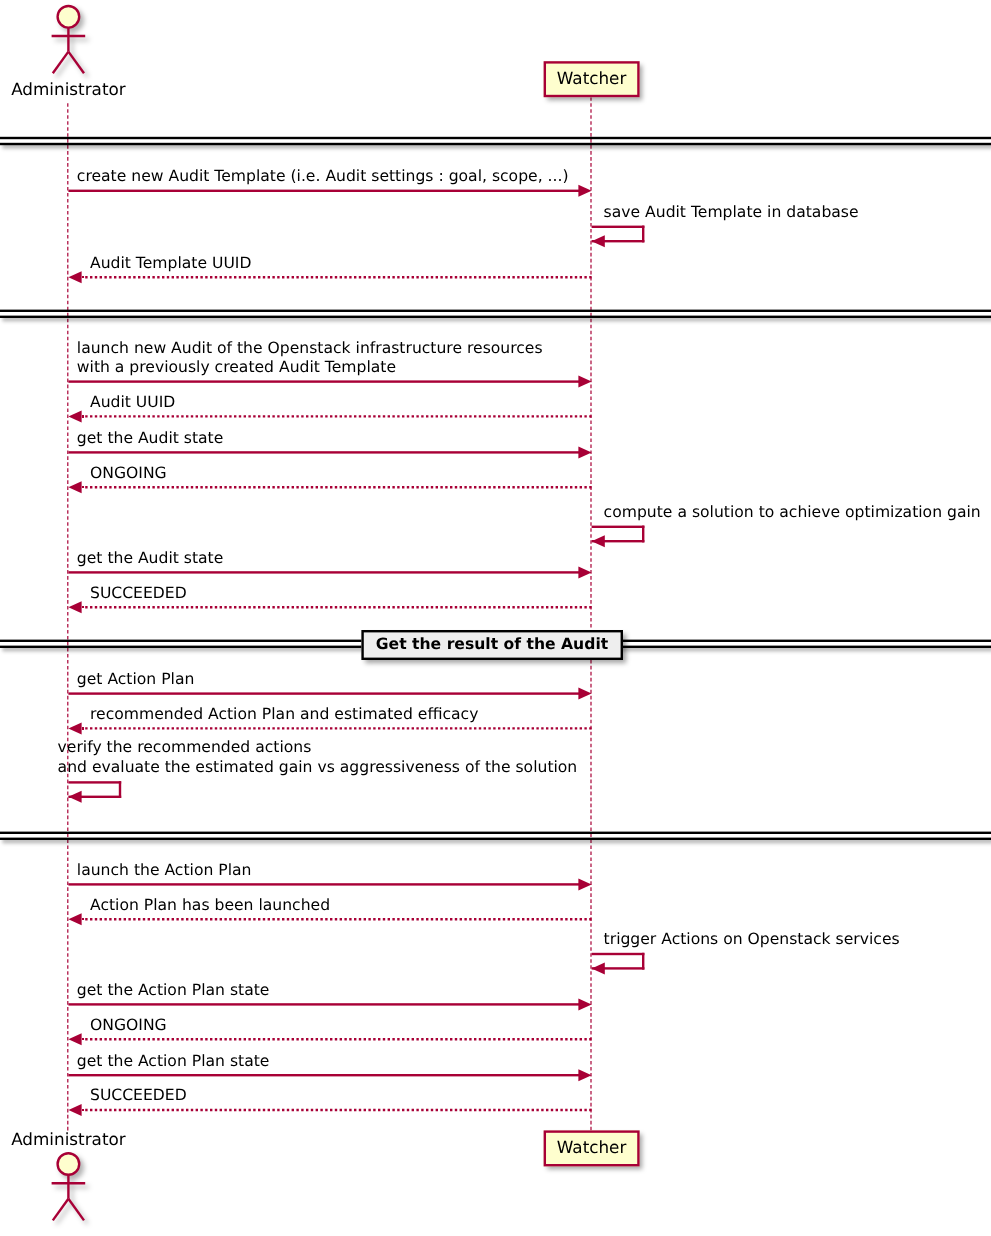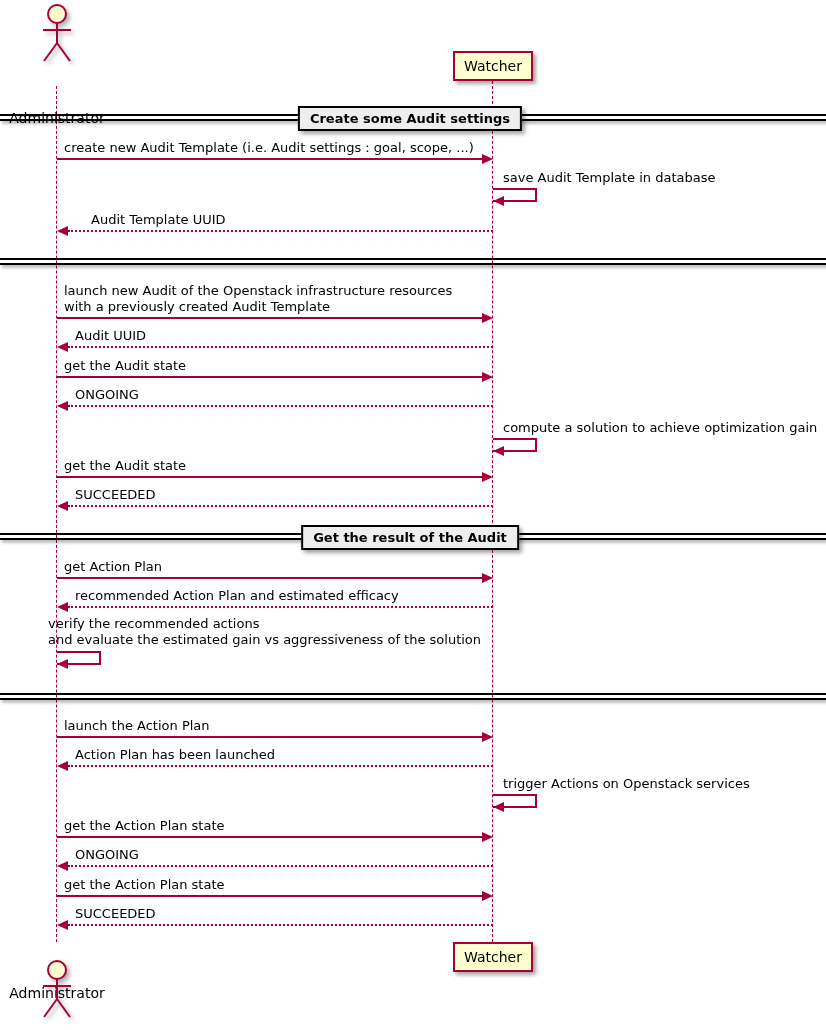--- a/index.html
+++ b/index.html
@@ -16,21 +16,21 @@
   .lifeline{position:absolute;width:0;border-left:1px dashed var(--line);}
   .participant{
     position:absolute;transform:translateX(-50%);
     background:var(--participant-fill);border:2px solid var(--line);
     padding:5px 9px;font-size:14px;line-height:16px;white-space:nowrap;
     box-shadow:3px 3px 4px rgba(0,0,0,0.35);
   }
   .actor-svg{position:absolute;filter:drop-shadow(3px 3px 2px rgba(0,0,0,0.3));}
   .actor-label{
     position:absolute;transform:translateX(-50%);
-    font-size:14px;line-height:16px;white-space:nowrap;margin-top:43px;
+    font-size:14px;line-height:16px;white-space:nowrap;
   }
   .divider-lines{
     position:absolute;left:0;width:826px;height:3px;
     border-top:2px solid #000;border-bottom:2px solid #000;
     box-shadow:2px 3px 3px rgba(0,0,0,0.25);
   }
   .divider-box{
     position:absolute;transform:translateX(-50%);
     background:var(--divider-fill);border:2px solid #000;
     padding:2px 10px;font-size:13px;line-height:17px;font-weight:bold;
@@ -69,39 +69,38 @@
     <line x1="26" y1="40" x2="13" y2="58" stroke="#A80036" stroke-width="2"></line>
     <line x1="26" y1="40" x2="39" y2="58" stroke="#A80036" stroke-width="2"></line>
   </svg>
   <div class="actor-label" style="left:57px;top:67px">Administrator</div>
 
   
   <div class="participant" style="left:493px;top:51px">Watcher</div>
 
   
   <div class="divider-lines" style="top:114px"></div>
-  <div class="divider-box" style="left:410px;top:106px">Create some Audit settings</div>
 
   
   <div class="msg">
     <div class="msg-label" style="left:64px;top:140px">create new Audit Template (i.e. Audit settings : goal, scope, ...)</div>
     <div class="line solid" style="left:57px;top:158px;width:426px"></div>
     <div class="ah ah-right" style="left:482px;top:154px"></div>
   </div>
 
   
   <div class="msg">
     <div class="msg-label" style="left:503px;top:170px">save Audit Template in database</div>
     <div class="self-loop" style="left:493px;top:188px"></div>
     <div class="ah ah-left" style="left:493px;top:196px"></div>
   </div>
 
   
   <div class="msg">
-    <div class="msg-label" style="left:91px;top:212px">Audit Template UUID</div>
+    <div class="msg-label" style="left:75px;top:212px">Audit Template UUID</div>
     <div class="line dotted" style="left:68px;top:230px;width:425px"></div>
     <div class="ah ah-left" style="left:57px;top:226px"></div>
   </div>
 
   
   <div class="divider-lines" style="top:258px"></div>
 
   
   <div class="msg">
     <div class="msg-label" style="left:64px;top:283px">launch new Audit of the Openstack infrastructure resources

